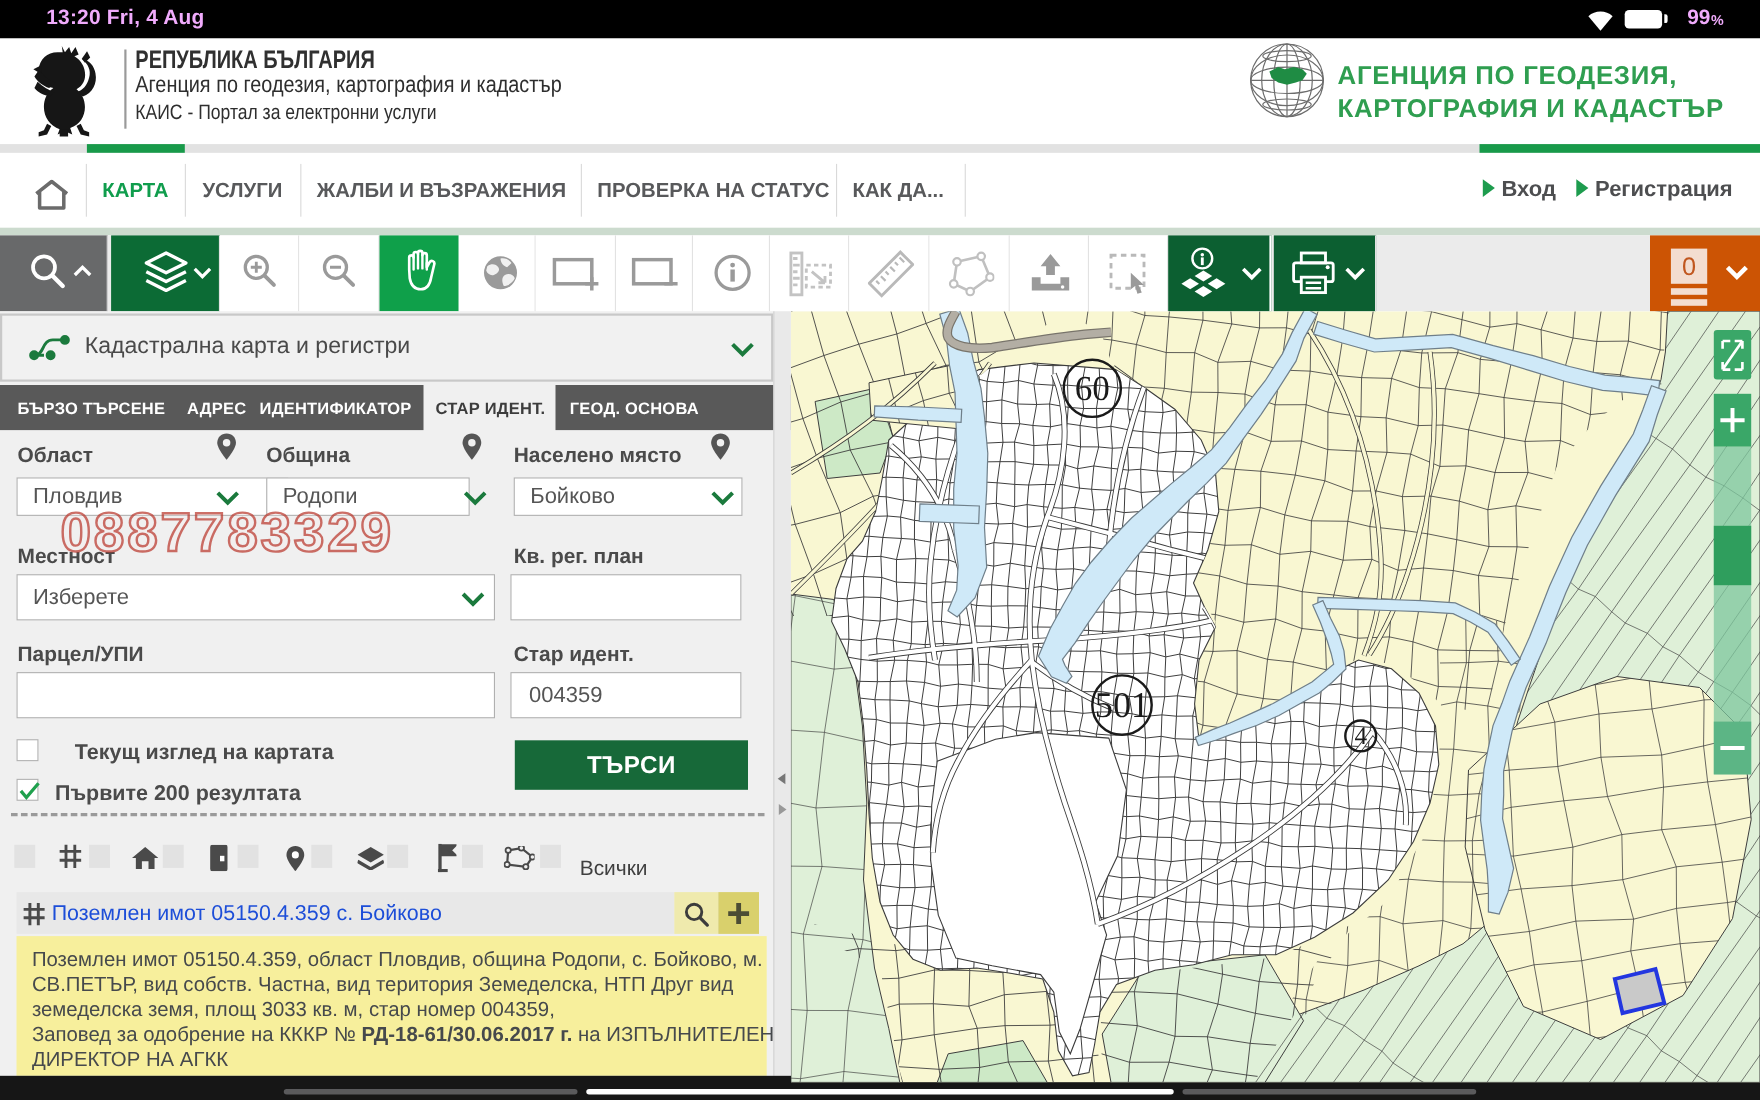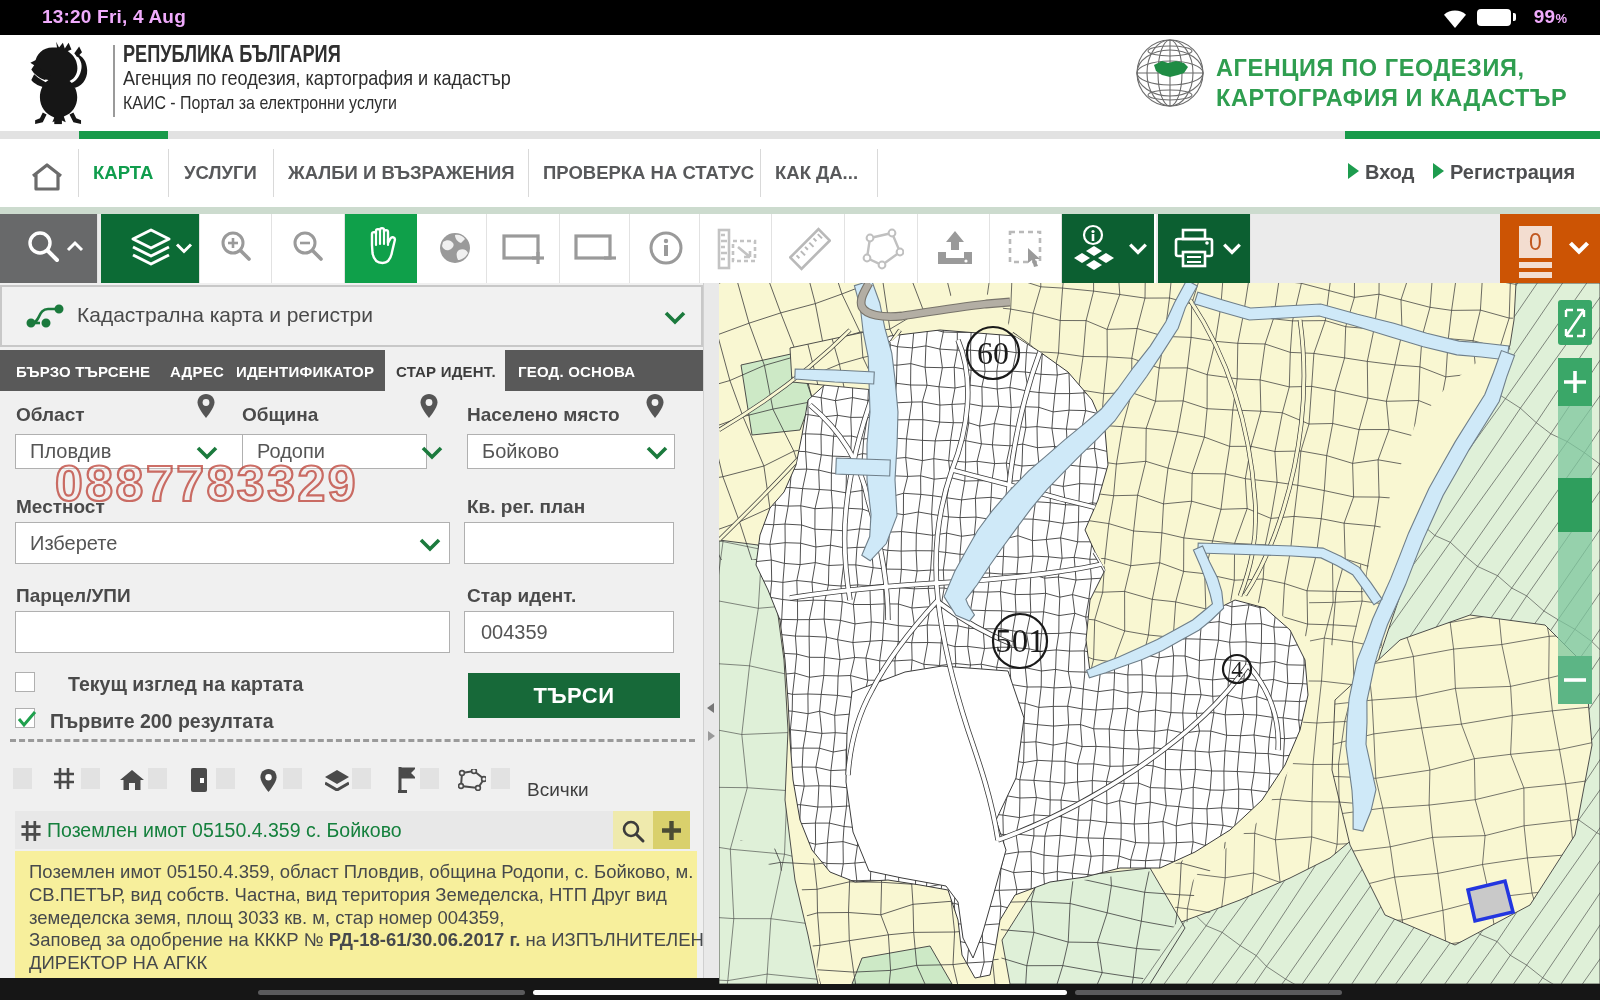--- a/index.html
+++ b/index.html
@@ -47,21 +47,21 @@
 .finp .seltxt{position:absolute;left:16px;top:5px}
 .chevg{position:absolute;width:22px;height:14px}
 .cbox{position:absolute;width:20px;height:20px;background:#fff;border:1px solid #b0b0b0}
 .cblabel{position:absolute;font-size:19.5px;font-weight:bold;color:#4a4a4a}
 #searchbtn{position:absolute;left:468px;top:390px;width:212px;height:45px;background:#176939;color:#fff;font-size:22px;font-weight:bold;text-align:center;line-height:45px;letter-spacing:.5px}
 #dashsep{position:absolute;left:10px;top:456px;width:685px;height:0;border-top:3px dashed #9a9a9a}
 .isq{position:absolute;top:485px;width:19px;height:21px;background:#e2e2e2}
 .iico{position:absolute;top:484px}
 #vsichki{position:absolute;left:527px;top:496px;font-size:19px;color:#3f3f3f}
 #resrow{position:absolute;left:15px;top:528px;width:598px;height:38px;background:#e8e8e8}
-#resrow span{position:absolute;left:32px;top:8px;font-size:19.5px;color:#15803d}
+#resrow span{position:absolute;left:32px;top:8px;font-size:19.5px;color:#1d4ed8}
 #ressearch{position:absolute;left:613px;top:528px;width:40px;height:38px;background:#efeaad}
 #resplus{position:absolute;left:653px;top:528px;width:37px;height:38px;background:#d9d06c}
 #ybox{position:absolute;left:15px;top:568px;width:682px;height:127px;background:#f7ef9c;color:#46494c;font-size:18.5px;line-height:22.8px;padding:10px 14px;white-space:nowrap}
 #watermark{position:absolute;left:55px;top:172px;font-size:50px;font-weight:bold;letter-spacing:2.5px;color:rgba(255,240,240,0.18);-webkit-text-stroke:2.2px rgba(186,55,45,0.72);z-index:60}
 
 #splitter{left:703px;top:283px;width:16px;height:695px;background:#e9e9e9;border-left:1px solid #d0d0d0}
 
 #bottombar{left:0;top:978px;width:1600px;height:22px;background:#161616;z-index:40}
 .bseg{position:absolute;top:12px;height:5px;border-radius:3px}
 

